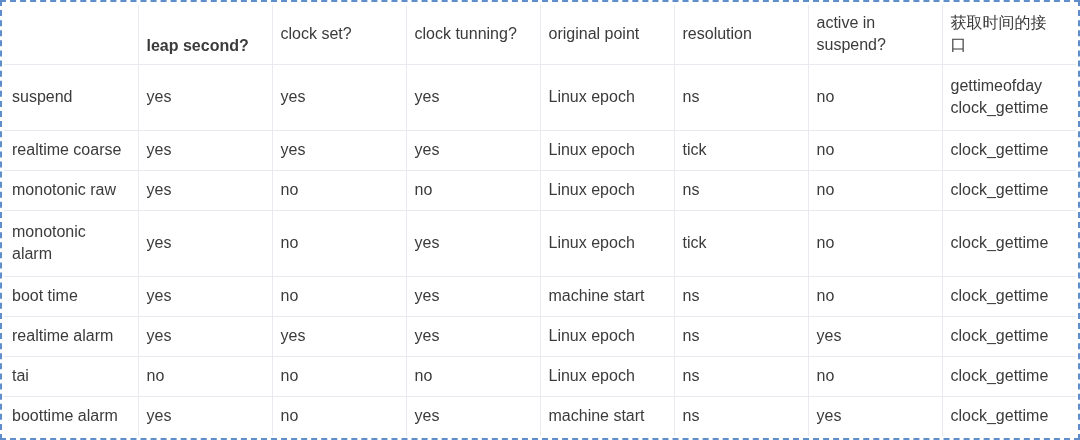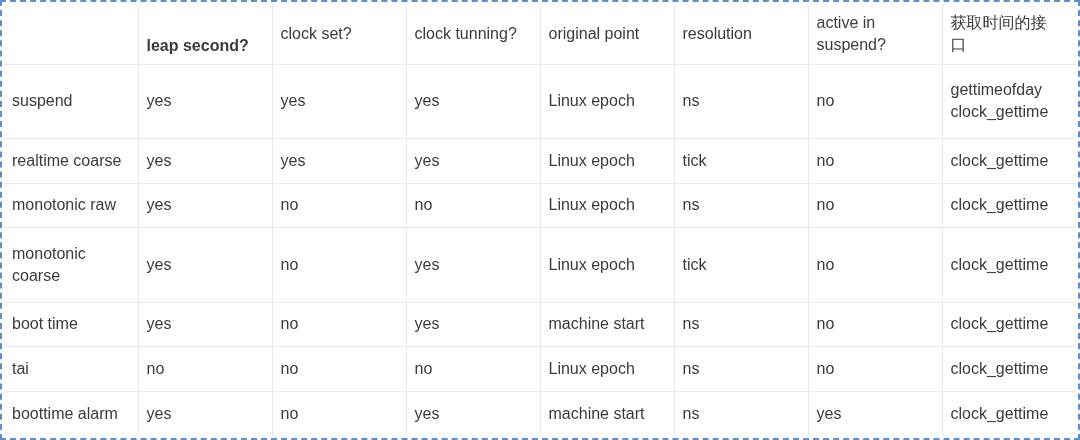--- a/index.html
+++ b/index.html
@@ -84,37 +84,47 @@
         <td>monotonic raw</td>
         <td>yes</td>
         <td>no</td>
         <td>no</td>
         <td>Linux epoch</td>
         <td>ns</td>
         <td>no</td>
         <td>clock_gettime</td>
       </tr>
       <tr class="tall">
-        <td>monotonic coarse</td>
+        <td>monotonic alarm</td>
         <td>yes</td>
         <td>no</td>
         <td>yes</td>
         <td>Linux epoch</td>
         <td>tick</td>
         <td>no</td>
         <td>clock_gettime</td>
       </tr>
       <tr class="std">
         <td>boot time</td>
         <td>yes</td>
         <td>no</td>
         <td>yes</td>
         <td>machine start</td>
         <td>ns</td>
         <td>no</td>
+        <td>clock_gettime</td>
+      </tr>
+      <tr class="std">
+        <td>realtime alarm</td>
+        <td>yes</td>
+        <td>yes</td>
+        <td>yes</td>
+        <td>Linux epoch</td>
+        <td>ns</td>
+        <td>yes</td>
         <td>clock_gettime</td>
       </tr>
       <tr class="std">
         <td>tai</td>
         <td>no</td>
         <td>no</td>
         <td>no</td>
         <td>Linux epoch</td>
         <td>ns</td>
         <td>no</td>

